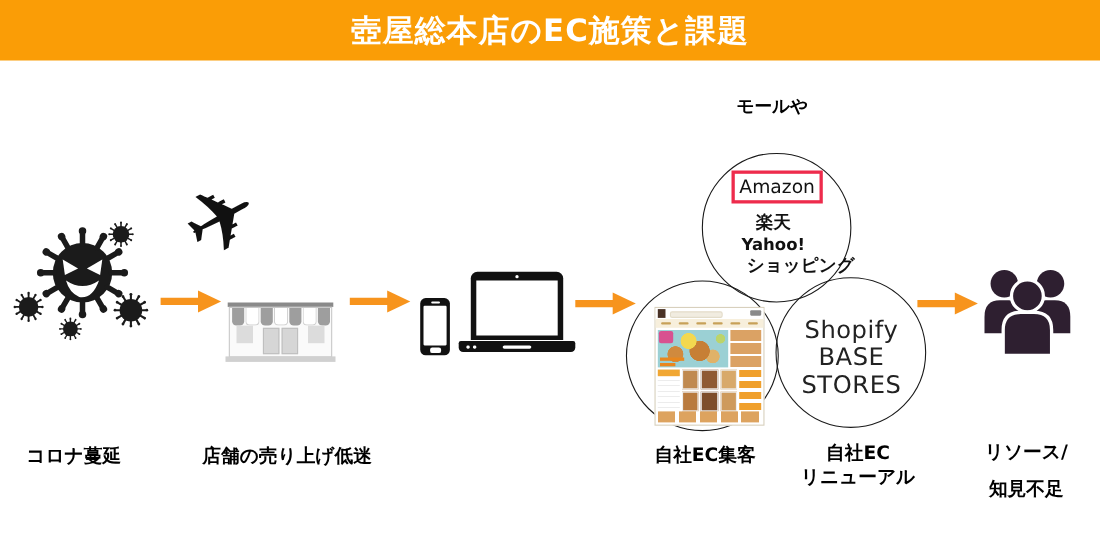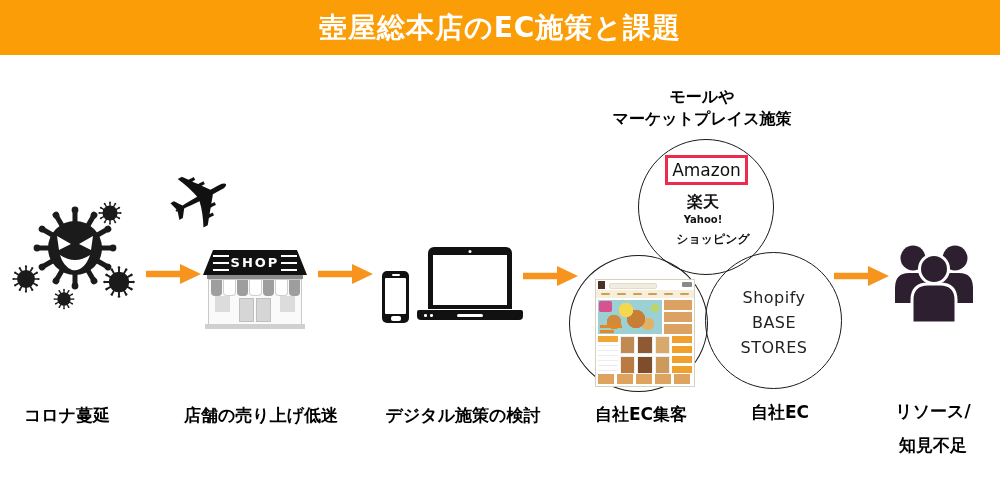--- a/index.html
+++ b/index.html
@@ -51,21 +51,21 @@
   .laptop-dot{position:absolute;top:4px;width:2.5px;height:2.5px;border-radius:50%;background:#fff;}
   .laptop-slot{position:absolute;left:40px;top:3.5px;width:26px;height:3px;border-radius:2px;background:#fff;}
   
   .venn-circle{position:absolute;border:1.6px solid #1a1a1a;border-radius:50%;background:transparent;box-sizing:border-box;}
   .circle-text{position:absolute;transform:translateX(-50%);text-align:right;white-space:nowrap;color:#111;}
   .amazon-box{position:absolute;left:665px;top:155px;width:83px;height:30px;border:3px solid #EE2B4C;
               background:#fff;box-sizing:border-box;display:flex;align-items:center;justify-content:center;
               font-size:17px;color:#111;}
   .caption{position:absolute;transform:translateX(-50%);font-size:16px;font-weight:600;color:#000;
            white-space:nowrap;text-align:center;}
-  .saas{font-size:16px;letter-spacing:0.5px;color:#222;}
+  .saas{font-size:22px;letter-spacing:0.5px;color:#222;}
   
   .ecsite{position:absolute;left:595px;top:279px;width:100px;height:108px;background:#fff;
           border:1px solid #d8d0bd;box-sizing:border-box;}
   .ec-header{position:absolute;left:0;top:0;right:0;height:10px;background:#fff;border-bottom:1px solid #eee;}
   .ec-logo{position:absolute;left:2px;top:1px;width:7px;height:8px;background:#4a3226;}
   .ec-search{position:absolute;left:13px;top:3px;width:46px;height:4px;background:#f1ece0;border:1px solid #e3dcc9;border-radius:2px;}
   .ec-cart{position:absolute;right:2px;top:2px;width:10px;height:5px;background:#8a8a8a;border-radius:1px;}
   .ec-nav{position:absolute;left:0;top:10px;right:0;height:8px;background:#F7EFDC;
           display:flex;align-items:center;justify-content:space-around;padding:0 2px;}
   .ec-nav > i{width:9px;height:2.5px;background:#C7A158;border-radius:1px;}
@@ -151,25 +151,20 @@
 
   <div class="flow-arrow" style="left:144px;top:263px;">
     <svg width="58" height="22" viewBox="0 0 58 22">
       <line x1="2" y1="11" x2="38" y2="11" stroke="#F7941D" stroke-width="6.5"></line>
       <polygon points="36,1 57,11 36,21" fill="#F7941D"></polygon>
     </svg>
   </div>
 
   <div class="airplane">✈</div>
   <div class="shop">
-    <div class="shop-roof">
-      <div class="roof-stripes" style="left:10px;"></div>
-      <span class="shop-sign">SHOP</span>
-      <div class="roof-stripes" style="right:10px;"></div>
-    </div>
     <div class="shop-bar"></div>
     <div class="shop-body">
       <div class="awning">
         <div></div>
           <div></div>
           <div></div>
           <div></div>
           <div></div>
           <div></div>
           <div></div>
@@ -201,42 +196,40 @@
     <div class="laptop-screen">
       <div class="laptop-cam"></div>
       <div class="laptop-display"></div>
     </div>
     <div class="laptop-base">
       <div class="laptop-dot" style="left:7px;"></div>
       <div class="laptop-dot" style="left:13px;"></div>
       <div class="laptop-slot"></div>
     </div>
   </div>
-  <div class="step-label" style="left:463px;top:405px;">デジタル施策の検討</div>
 
   <div class="flow-arrow" style="left:521px;top:265px;">
     <svg width="58" height="22" viewBox="0 0 58 22">
       <line x1="2" y1="11" x2="38" y2="11" stroke="#F7941D" stroke-width="6.5"></line>
       <polygon points="36,1 57,11 36,21" fill="#F7941D"></polygon>
     </svg>
   </div>
 
   <div class="caption" style="left:702px;top:87px;">モールや</div>
-  <div class="caption" style="left:702px;top:109px;">マーケットプレイス施策</div>
 
   <div class="venn-circle" style="left:638px;top:139px;width:136px;height:136px;"></div>
   <div class="venn-circle" style="left:569px;top:255px;width:139px;height:137px;"></div>
   <div class="venn-circle" style="left:705px;top:252px;width:137px;height:137px;"></div>
 
   <div class="amazon-box">
     <span>Amazon</span>
   </div>
   <div class="circle-text" style="left:703px;top:192px;font-size:16px;font-weight:600;">楽天</div>
-  <div class="circle-text" style="left:703px;top:215px;font-size:10px;font-weight:600;line-height:1.05;">Yahoo!</div>
-  <div class="circle-text" style="left:713px;top:231px;font-size:12px;font-weight:600;">ショッピング</div>
+  <div class="circle-text" style="left:703px;top:215px;font-size:15px;font-weight:600;line-height:1.05;">Yahoo!</div>
+  <div class="circle-text" style="left:728px;top:231px;font-size:16px;font-weight:600;">ショッピング</div>
 
   <div class="ecsite">
     <div class="ec-header">
       <div class="ec-logo"></div>
       <div class="ec-search"></div>
       <div class="ec-cart"></div>
     </div>
     <div class="ec-nav">
       <i></i>
         <i></i>
@@ -265,20 +258,21 @@
     <div class="ec-btns"></div>
     <div class="ec-bottom"></div>
   </div>
 
   <div class="circle-text saas" style="left:774px;top:288px;">Shopify</div>
   <div class="circle-text saas" style="left:774px;top:313px;">BASE</div>
   <div class="circle-text saas" style="left:774px;top:338px;">STORES</div>
 
   <div class="step-label" style="left:641px;top:404px;">自社EC集客</div>
   <div class="step-label" style="left:780px;top:402px;">自社EC</div>
+  <div class="step-label" style="left:780px;top:424px;">リニューアル</div>
 
   <div class="flow-arrow" style="left:832px;top:265px;">
     <svg width="58" height="22" viewBox="0 0 58 22">
       <line x1="2" y1="11" x2="38" y2="11" stroke="#F7941D" stroke-width="6.5"></line>
       <polygon points="36,1 57,11 36,21" fill="#F7941D"></polygon>
     </svg>
   </div>
 
   <div class="people">
     <svg width="92" height="88" viewBox="0 0 92 82">

